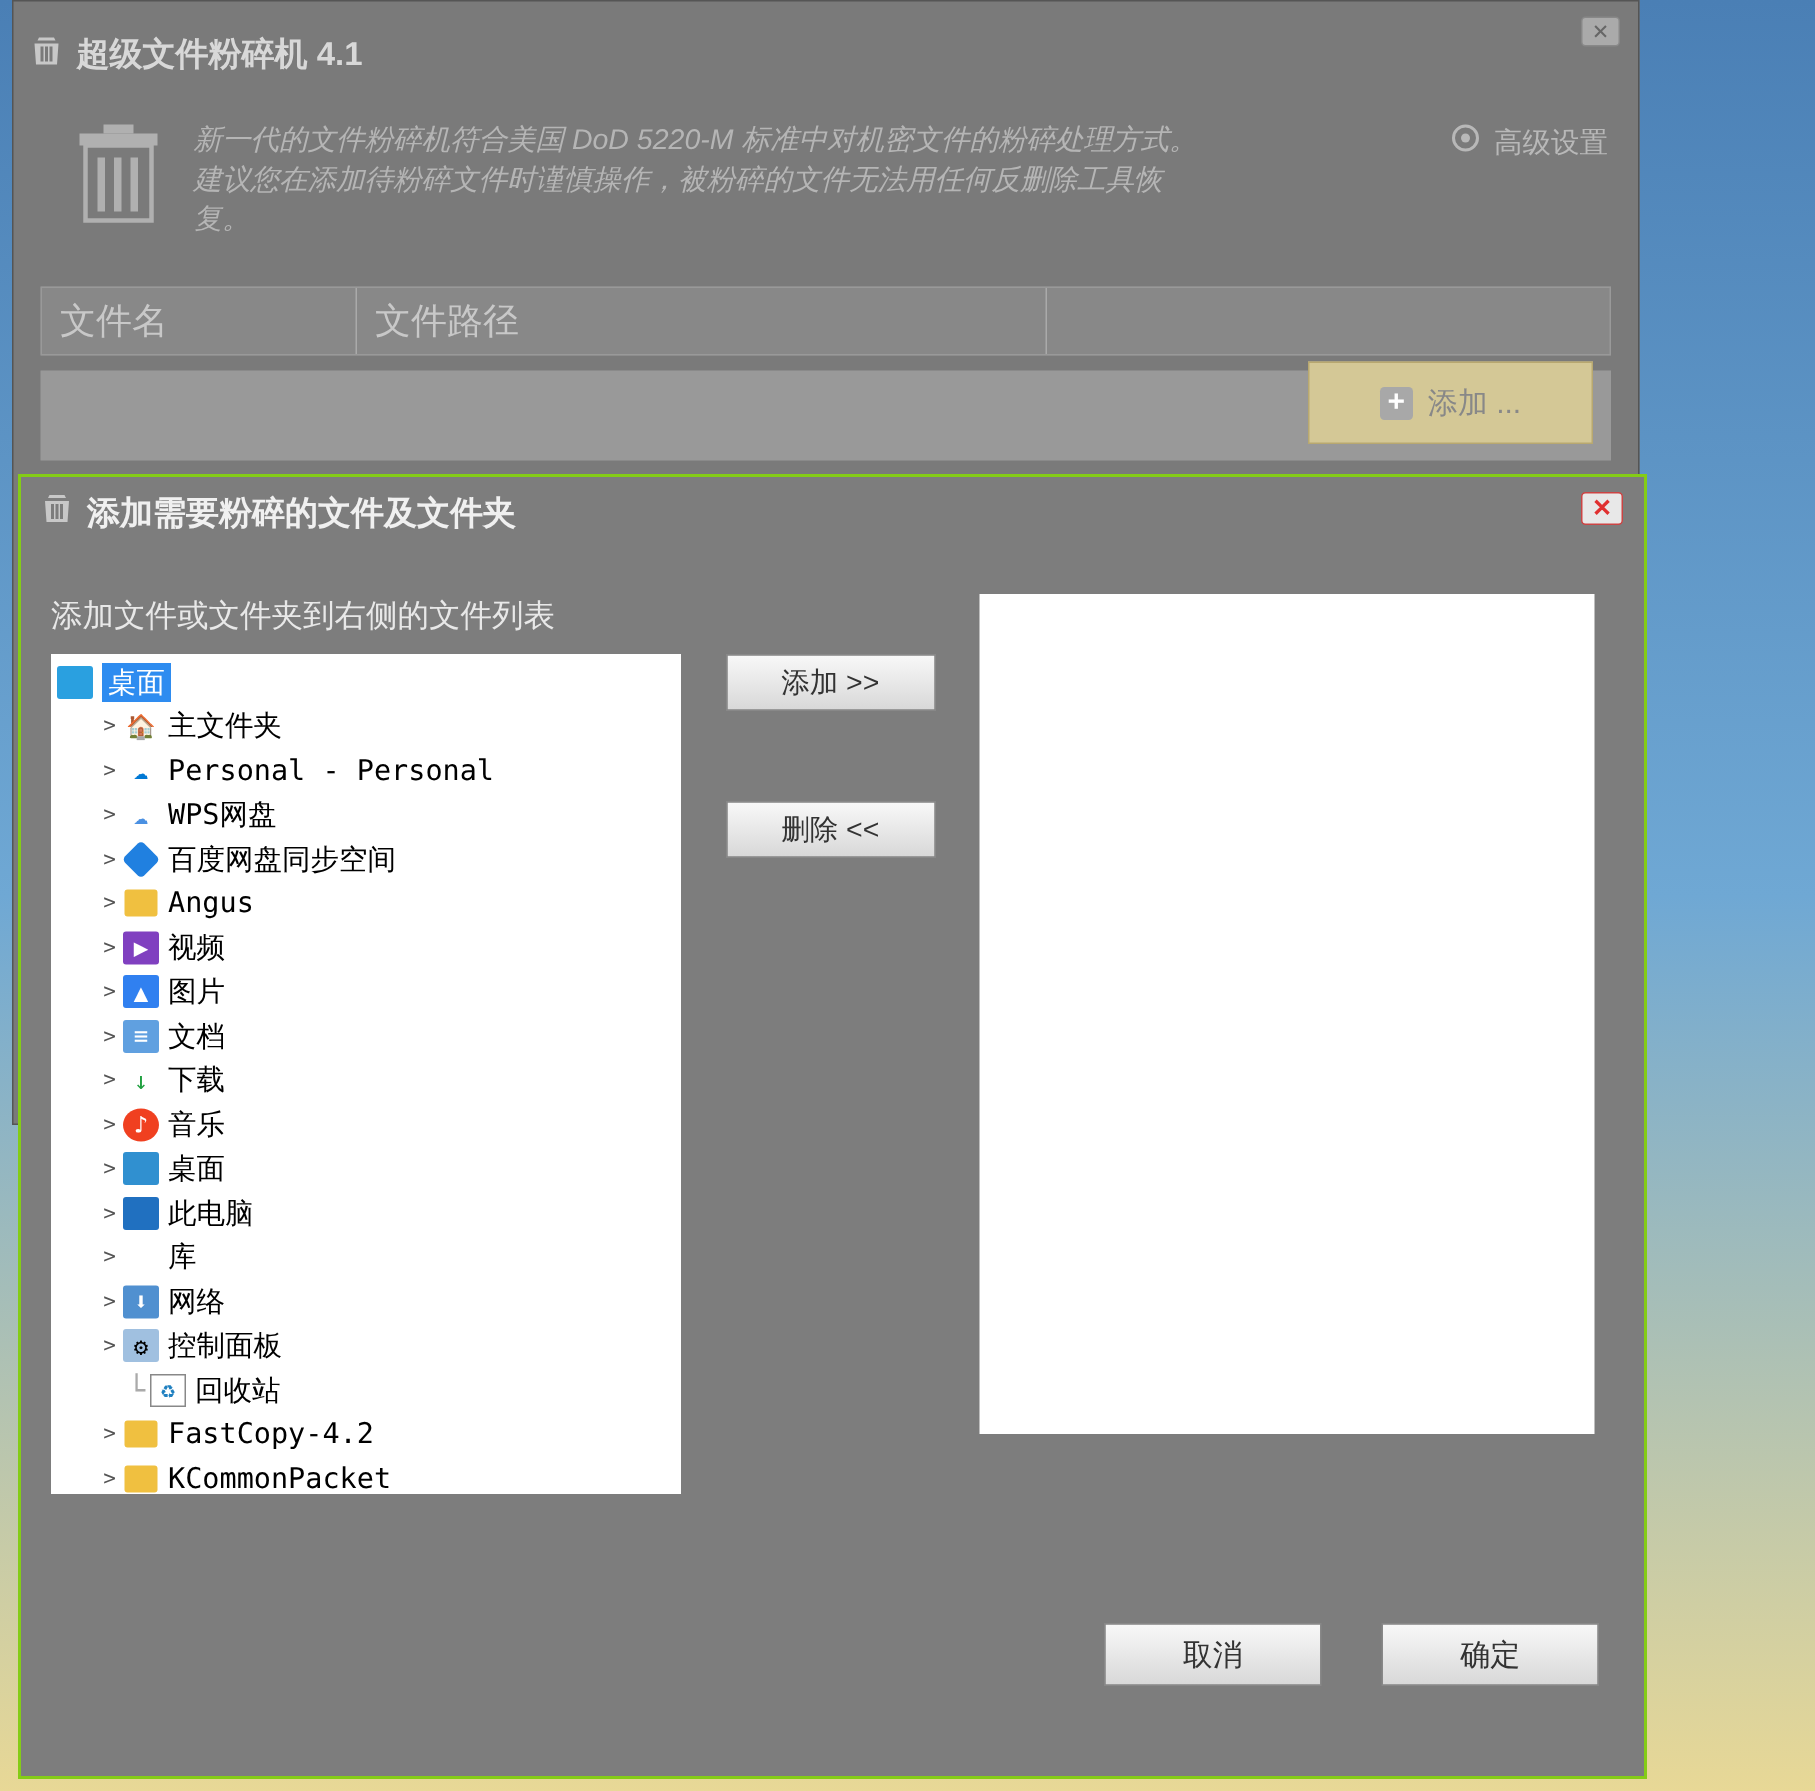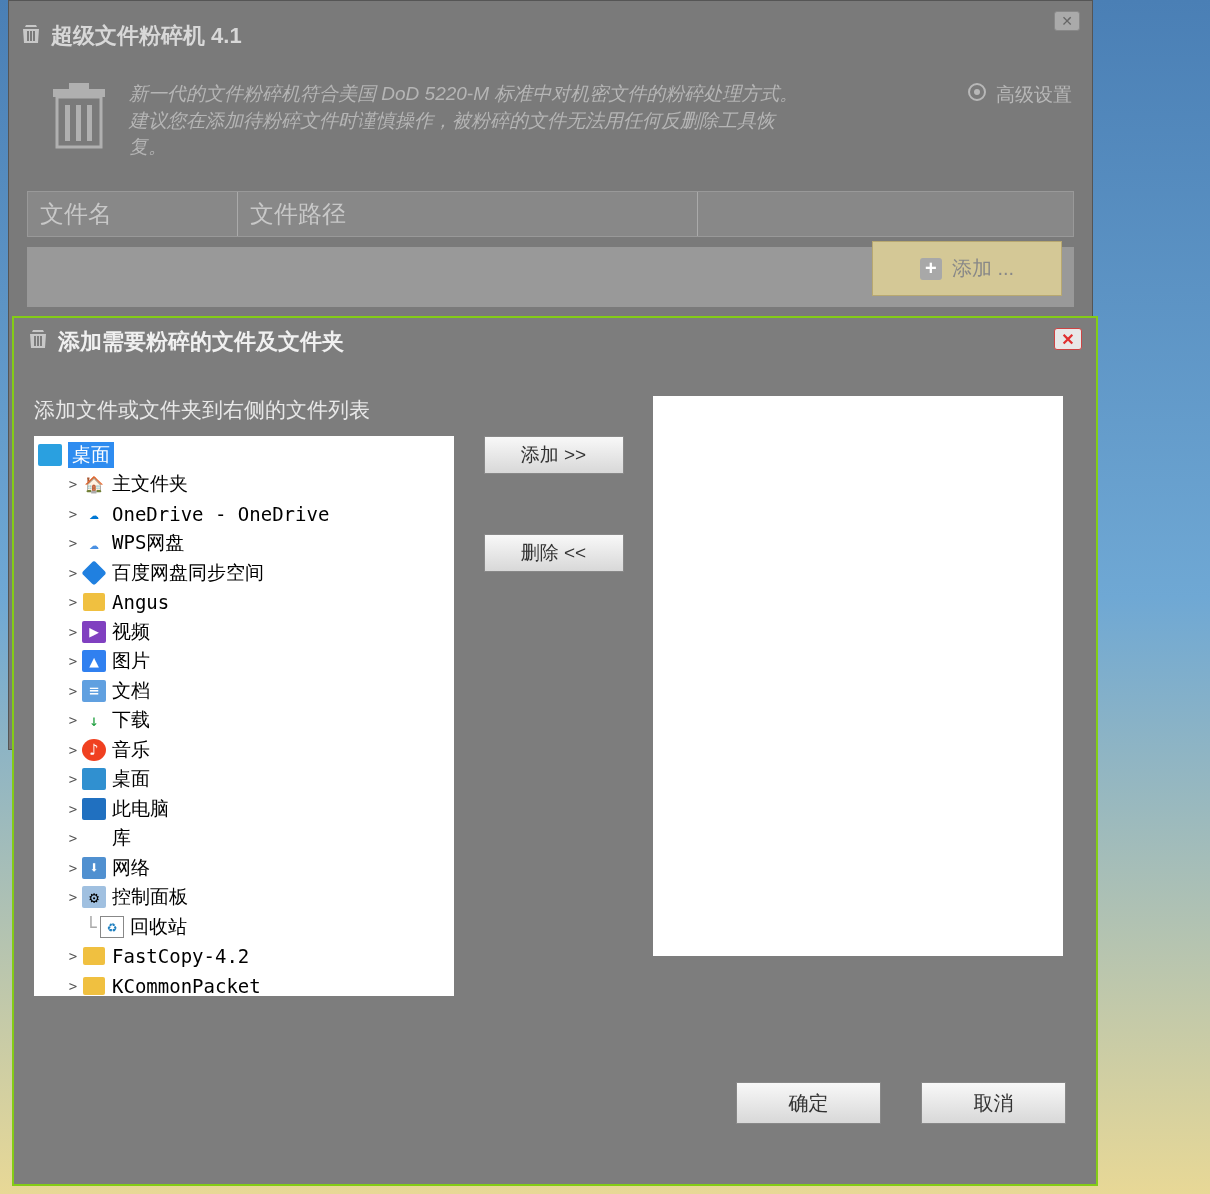--- a/index.html
+++ b/index.html
@@ -343,21 +343,21 @@
             <span class="selected" style="background:#2e8cf0;color:#fff;padding:0 4px">桌面</span>
           </div>
           <div class="tree-item child">
             <span class="expander">&gt;</span>
             <span class="tree-icon ic-home">🏠</span>
             <span>主文件夹</span>
           </div>
           <div class="tree-item child">
             <span class="expander">&gt;</span>
             <span class="tree-icon ic-cloud">☁</span>
-            <span>OneDrive - OneDrive</span>
+            <span>Personal - Personal</span>
           </div>
           <div class="tree-item child">
             <span class="expander">&gt;</span>
             <span class="tree-icon ic-wps">☁</span>
             <span>WPS网盘</span>
           </div>
           <div class="tree-item child">
             <span class="expander">&gt;</span>
             <span class="tree-icon">
               <span class="ic-baidu"></span>
@@ -450,16 +450,16 @@
       <button class="mid-btn">添加 &gt;&gt;</button>
       <button class="mid-btn">删除 &lt;&lt;</button>
     </div>
 
     <div class="panel-right">
       <div class="list-box"></div>
     </div>
   </div>
 
   <div class="bottom-buttons">
+    <button class="dlg-btn">取消</button>
     <button class="dlg-btn">确定</button>
-    <button class="dlg-btn">取消</button>
   </div>
 </div>
 
 </body></html>

